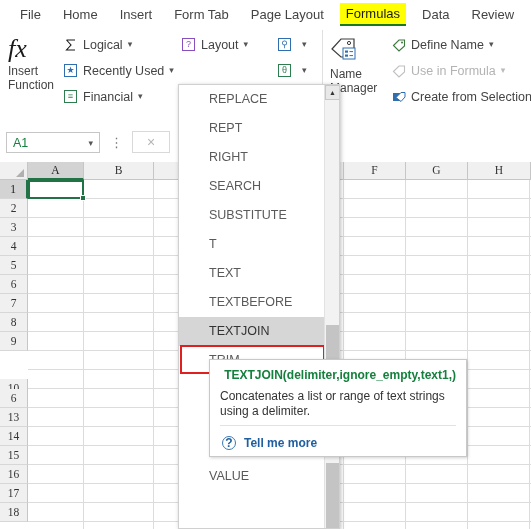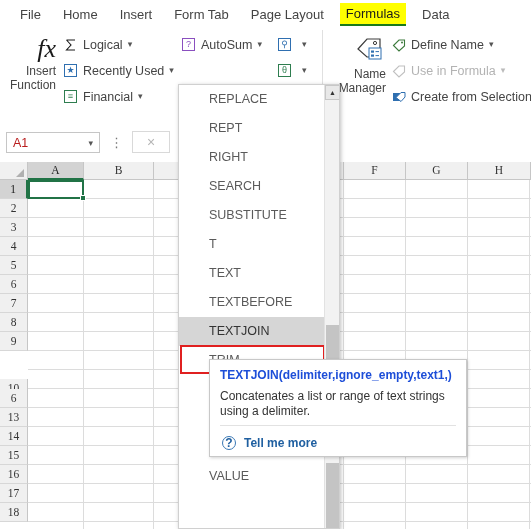--- a/index.html
+++ b/index.html
@@ -36,21 +36,21 @@
   
   .ribbon{
     position:absolute;left:0;top:28px;width:531px;height:96px;
     background:#ffffff;
     border-bottom:1px solid #d4d4d4;
   }
   .grp-sep{position:absolute;top:2px;width:1px;height:84px;background:#e0e0e0;}
 
   .insert-fn{
     position:absolute;left:8px;top:4px;width:48px;height:82px;
-    display:flex;flex-direction:column;align-items:flex-end;justify-content:flex-start;
+    display:flex;flex-direction:column;align-items:flex-start;justify-content:flex-start;
     cursor:default;
   }
   .fx-glyph{
     font-family:"Liberation Serif", serif;
     font-style:italic;font-size:26px;color:#1a1a1a;
     line-height:30px;margin-top:2px;
   }
   .insert-fn .lbl{font-size:12px;color:#444;line-height:14px;text-align:center;}
 
   .ribbon-btn{
@@ -93,21 +93,21 @@
   
   .fbar{
     position:absolute;left:0;top:124px;width:531px;height:38px;
     background:#ffffff;border-bottom:1px solid #d4d4d4;
   }
   .namebox{
     position:absolute;left:6px;top:8px;width:94px;height:21px;
     border:1px solid #c6c6c6;background:#fff;box-sizing:border-box;
     display:flex;align-items:center;
   }
-  .namebox .nb-val{font-size:12.5px;color:#b91c1c;padding-left:6px;flex:1;}
+  .namebox .nb-val{font-size:12.5px;color:#15803d;padding-left:6px;flex:1;}
   .namebox .nb-car{font-size:9px;color:#555;padding-right:6px;}
   .fb-dots{
     position:absolute;left:110px;top:11px;width:12px;height:16px;
     color:#777;font-size:13px;text-align:center;line-height:16px;letter-spacing:0;
   }
   .fb-x{
     position:absolute;left:132px;top:7px;width:38px;height:22px;
     border:1px solid #d9d9d9;background:#fff;box-sizing:border-box;
     display:flex;align-items:center;justify-content:center;
     color:#b5b5b5;font-size:14px;
@@ -199,22 +199,22 @@
 
   
   .tooltip{
     position:absolute;left:209px;top:359px;width:258px;height:98px;
     background:#ffffff;border:1px solid #c8c8c8;
     box-shadow:1px 1px 3px rgba(0,0,0,0.18);
     box-sizing:border-box;
     padding:8px 10px 0 10px;
   }
   .tt-sig{
-    font-size:12px;color:#1d4ed8;font-weight:bold;
-    margin-bottom:7px;white-space:nowrap;
+    font-size:12px;color:#15803d;font-weight:bold;
+    margin-bottom:7px;white-space:nowrap;text-align:right;
   }
   .tt-desc{font-size:12px;color:#333;line-height:15px;}
   .tt-rule{position:absolute;left:10px;right:10px;bottom:30px;height:1px;background:#e2e2e2;}
   .tt-more{
     position:absolute;left:12px;bottom:6px;display:flex;align-items:center;
     cursor:default;
   }
   .tt-qmark{
     width:14px;height:14px;border:1px solid #3a78b5;border-radius:50%;
     color:#3a78b5;font-size:9px;line-height:12px;text-align:center;
@@ -228,20 +228,21 @@
 <div class="app">
 
   <div class="tabbar">
     <div class="tab">File</div>
     <div class="tab">Home</div>
     <div class="tab">Insert</div>
     <div class="tab">Form Tab</div>
     <div class="tab">Page Layout</div>
     <div class="tab active">Formulas</div>
     <div class="tab">Data</div>
+    <div class="tab">Review</div>
   </div>
 
   <div class="ribbon">
 
     <div class="insert-fn">
       <div class="fx-glyph">fx</div>
       <div class="lbl">Insert</div>
       <div class="lbl">Function</div>
     </div>
 
@@ -268,21 +269,21 @@
         <span class="ibox green">≡</span>
       </span>
       <span>Financial</span>
       <span class="caret">▾</span>
     </div>
 
     <div class="ribbon-btn" style="left:178px;top:6px;">
       <span class="ico">
         <span class="ibox purple">?</span>
       </span>
-      <span>AutoSum</span>
+      <span>Layout</span>
       <span class="caret">▾</span>
     </div>
 
     <div class="text-btn">
       <span class="ico">
         <span class="ibox blue" style="font-size:9px;font-weight:bold;">A</span>
       </span>
       <span class="tlbl">Text</span>
       <span class="caret">▾</span>
     </div>

